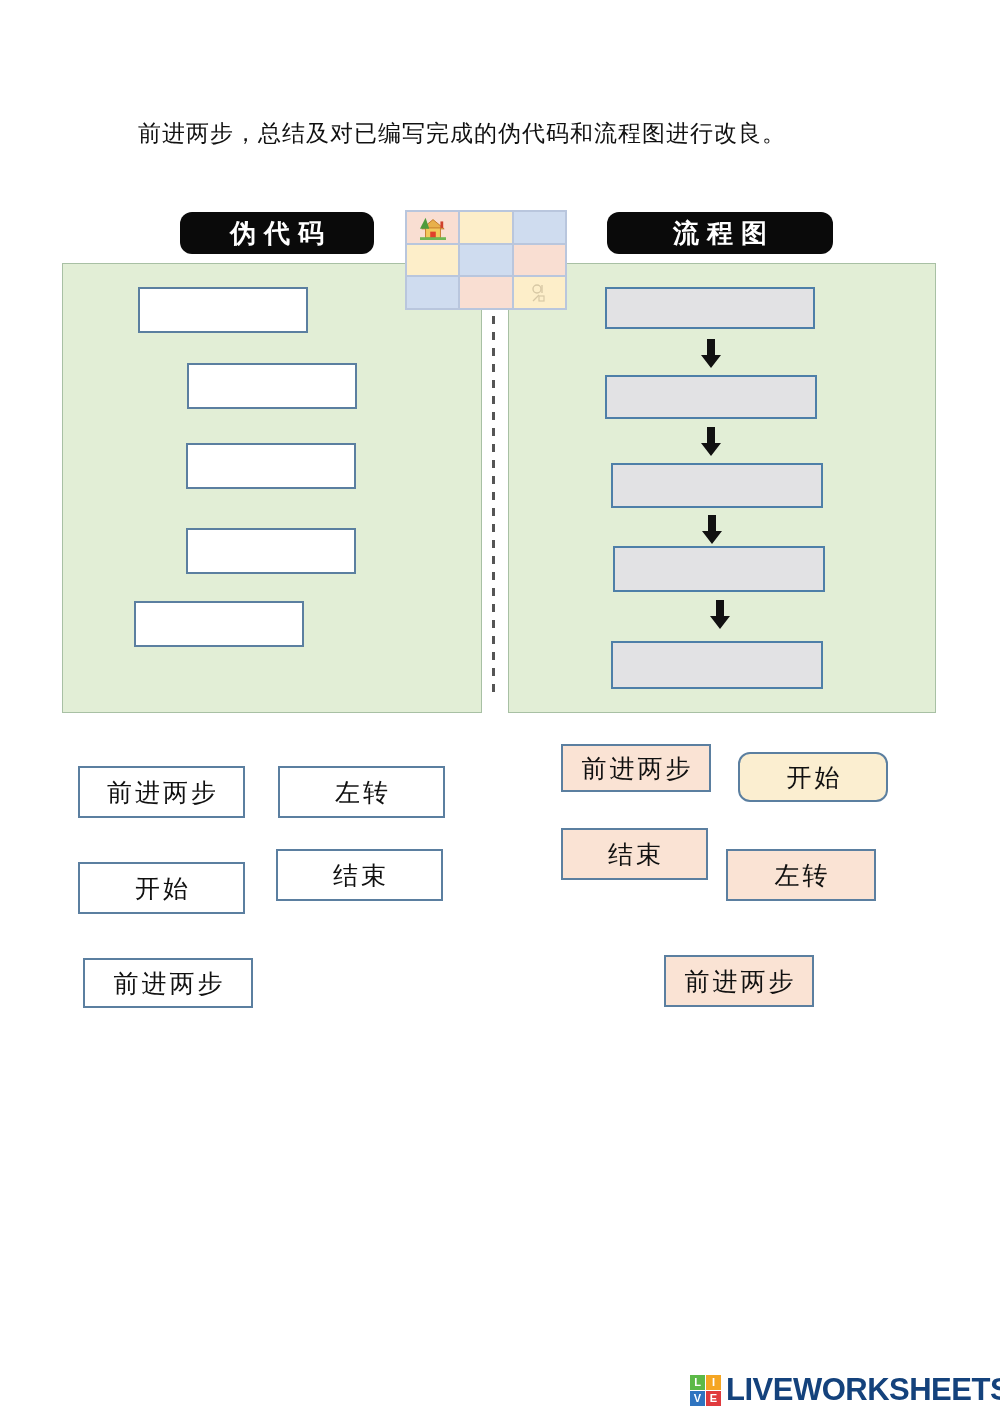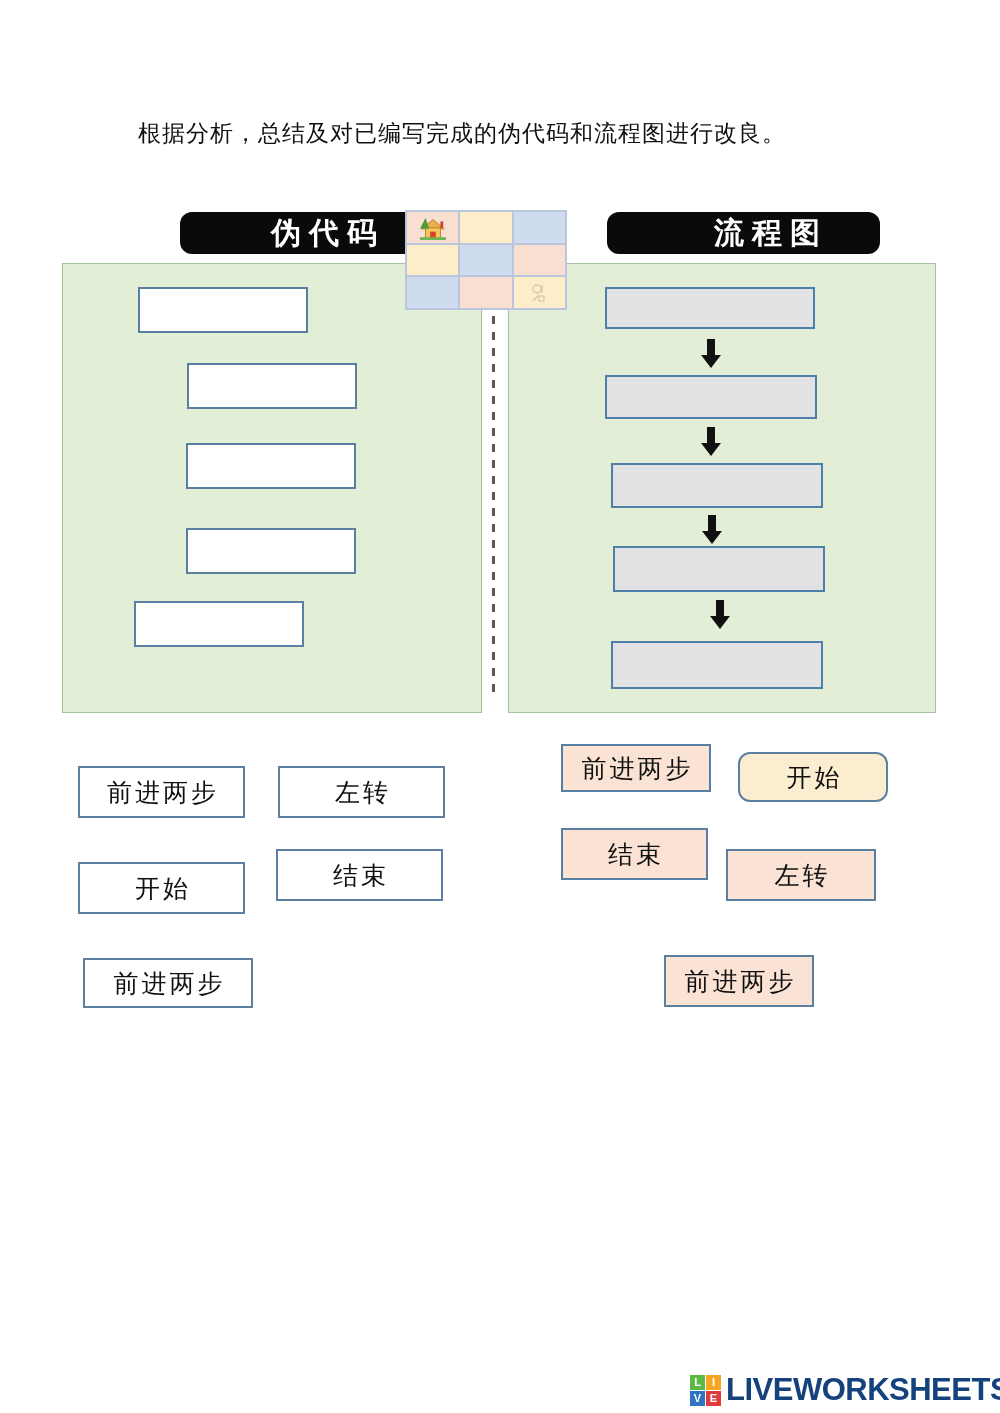--- a/index.html
+++ b/index.html
@@ -27,29 +27,28 @@
     color: #111111;
     white-space: nowrap;
   }
 
   
   .badge {
     position: absolute;
     background: #0a0a0a;
     color: #ffffff;
     border-radius: 12px;
-    font-size: 30px;
+    font-size: 26px;
     font-weight: bold;
     letter-spacing: 8px;
     text-align: center;
     display: flex;
     align-items: center;
     justify-content: center;
     text-indent: 8px;
-    padding-left: 47px;
   }
   #badge-pseudocode {
     left: 180px;
     top: 212px;
     width: 194px;
     height: 42px;
   }
   #badge-flowchart {
     left: 607px;
     top: 212px;
@@ -202,21 +201,21 @@
     font-family: "Liberation Sans", sans-serif;
     font-size: 31px;
     font-weight: bold;
     color: #14427c;
     letter-spacing: -0.5px;
   }
 </style>
 </head>
 <body>
 
-<div id="instruction">根据分析，总结及对已编写完成的伪代码和流程图进行改良。</div>
+<div id="instruction">前进两步，总结及对已编写完成的伪代码和流程图进行改良。</div>
 
 <div class="badge" id="badge-pseudocode">伪代码</div>
 
 <div class="badge" id="badge-flowchart">流程图</div>
 
 <div id="grid-image">
     <div class="cell" style="background: rgb(249, 222, 210);">
       <svg class="house-icon" viewBox="0 0 32 28">
         <path d="M4 16 L16 6 L28 16 Z" fill="#e8b04b" stroke="#c4782a" stroke-width="1"></path>
         <rect x="8" y="15" width="16" height="11" fill="#f2c95c" stroke="#c4782a" stroke-width="1"></rect>

